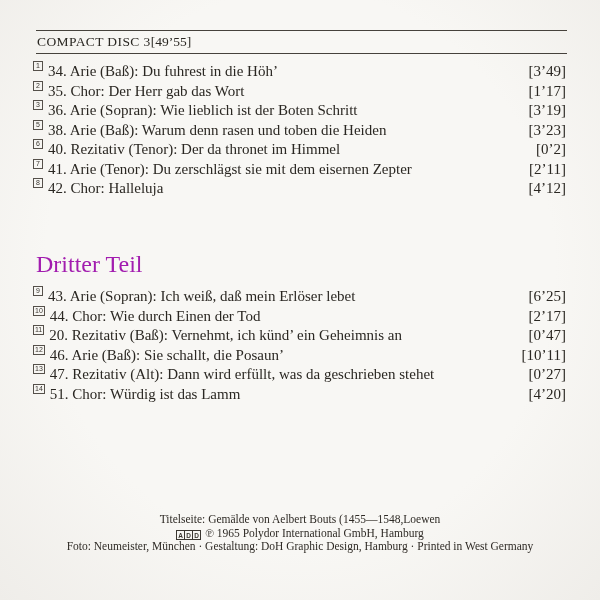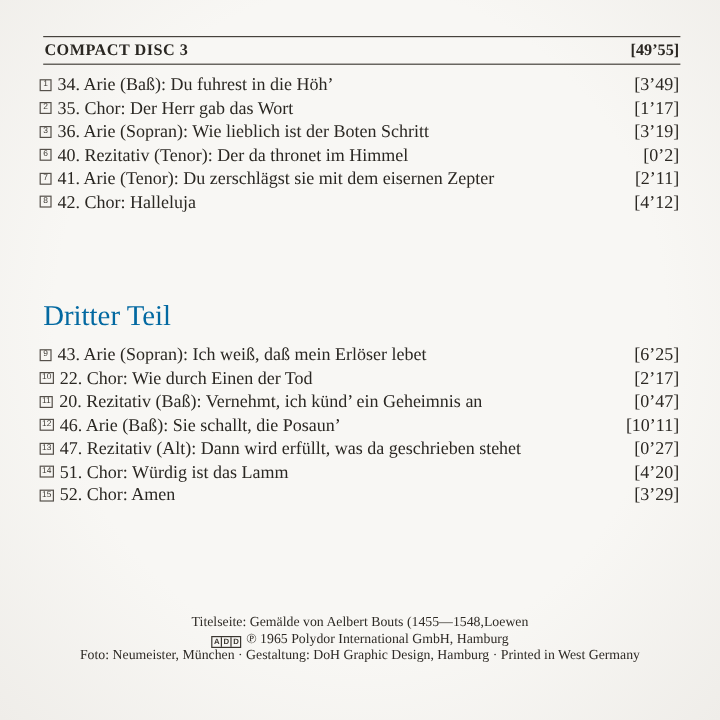--- a/index.html
+++ b/index.html
@@ -29,41 +29,39 @@
   .rule-top    { top: 30px; }
   .rule-bottom { top: 53px; }
 
   .header-row {
     position: absolute;
     left: 37px;
     right: 34px;
     top: 34px;
     height: 17px;
     display: flex;
-    justify-content: space-between;
     align-items: baseline;
     font-size: 13.5px;
     letter-spacing: 0.4px;
-    font-weight: bold;
   }
   .header-title { font-variant: normal; }
   .header-time  { letter-spacing: 0; }
 
   .track-list {
     position: absolute;
     left: 33px;
     right: 34px;
     font-size: 15px;
   }
   .list-top     { top: 62px; }
   .list-dritter { top: 287px; }
 
   .track-row {
     display: flex;
-    align-items: center;
+    align-items: flex-start;
     height: 19.5px;
     line-height: 19.5px;
     white-space: nowrap;
   }
   .track-num {
     display: inline-flex;
     align-items: center;
     justify-content: center;
     box-sizing: border-box;
     min-width: 10px;
@@ -81,21 +79,21 @@
   }
   .track-title { flex: 1 1 auto; overflow: hidden; }
   .track-time  { flex: 0 0 auto; text-align: right; }
 
   .section-heading {
     position: absolute;
     left: 36px;
     top: 250px;
     font-size: 24px;
     line-height: 28px;
-    color: #0369a1;
+    color: #a21caf;
   }
 
   .footer {
     position: absolute;
     left: 0;
     right: 0;
     top: 513px;
     text-align: center;
     font-size: 11.5px;
     line-height: 13.6px;
@@ -149,20 +147,25 @@
         <span class="track-time">[1’17]</span>
       </div>
 
       <div class="track-row">
         <span class="track-num">3</span>
         <span class="track-title">36. Arie (Sopran): Wie lieblich ist der Boten Schritt</span>
         <span class="track-time">[3’19]</span>
       </div>
 
 
+      <div class="track-row">
+        <span class="track-num">5</span>
+        <span class="track-title">38. Arie (Baß): Warum denn rasen und toben die Heiden</span>
+        <span class="track-time">[3’23]</span>
+      </div>
 
       <div class="track-row">
         <span class="track-num">6</span>
         <span class="track-title">40. Rezitativ (Tenor): Der da thronet im Himmel</span>
         <span class="track-time">[0’2]</span>
       </div>
 
       <div class="track-row">
         <span class="track-num">7</span>
         <span class="track-title">41. Arie (Tenor): Du zerschlägst sie mit dem eisernen Zepter</span>
@@ -181,21 +184,21 @@
   <div class="track-list list-dritter">
 
       <div class="track-row">
         <span class="track-num">9</span>
         <span class="track-title">43. Arie (Sopran): Ich weiß, daß mein Erlöser lebet</span>
         <span class="track-time">[6’25]</span>
       </div>
 
       <div class="track-row">
         <span class="track-num">10</span>
-        <span class="track-title">22. Chor: Wie durch Einen der Tod</span>
+        <span class="track-title">44. Chor: Wie durch Einen der Tod</span>
         <span class="track-time">[2’17]</span>
       </div>
 
       <div class="track-row">
         <span class="track-num">11</span>
         <span class="track-title">20. Rezitativ (Baß): Vernehmt, ich künd’ ein Geheimnis an</span>
         <span class="track-time">[0’47]</span>
       </div>
 
       <div class="track-row">
@@ -209,25 +212,20 @@
         <span class="track-title">47. Rezitativ (Alt): Dann wird erfüllt, was da geschrieben stehet</span>
         <span class="track-time">[0’27]</span>
       </div>
 
       <div class="track-row">
         <span class="track-num">14</span>
         <span class="track-title">51. Chor: Würdig ist das Lamm</span>
         <span class="track-time">[4’20]</span>
       </div>
 
-      <div class="track-row">
-        <span class="track-num">15</span>
-        <span class="track-title">52. Chor: Amen</span>
-        <span class="track-time">[3’29]</span>
-      </div>
     </div>
 
   <div class="footer">
     <div class="footer-line">Titelseite: Gemälde von Aelbert Bouts (1455—1548,Loewen</div>
     <div class="footer-line">
       <span class="add-logo">
           <span class="add-cell">A</span>
           <span class="add-cell">D</span>
           <span class="add-cell">D</span>
         </span><span>℗ 1965 Polydor International GmbH, Hamburg</span>

